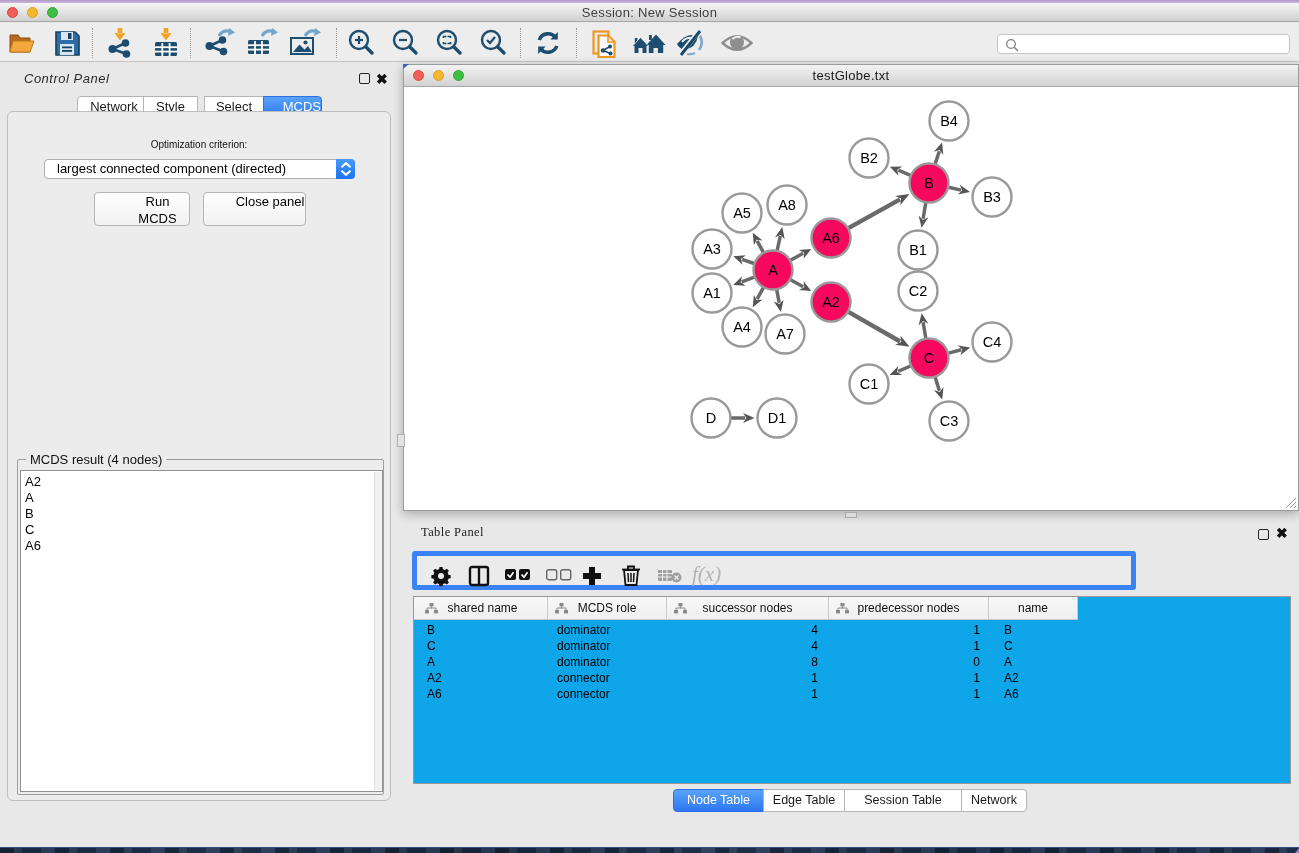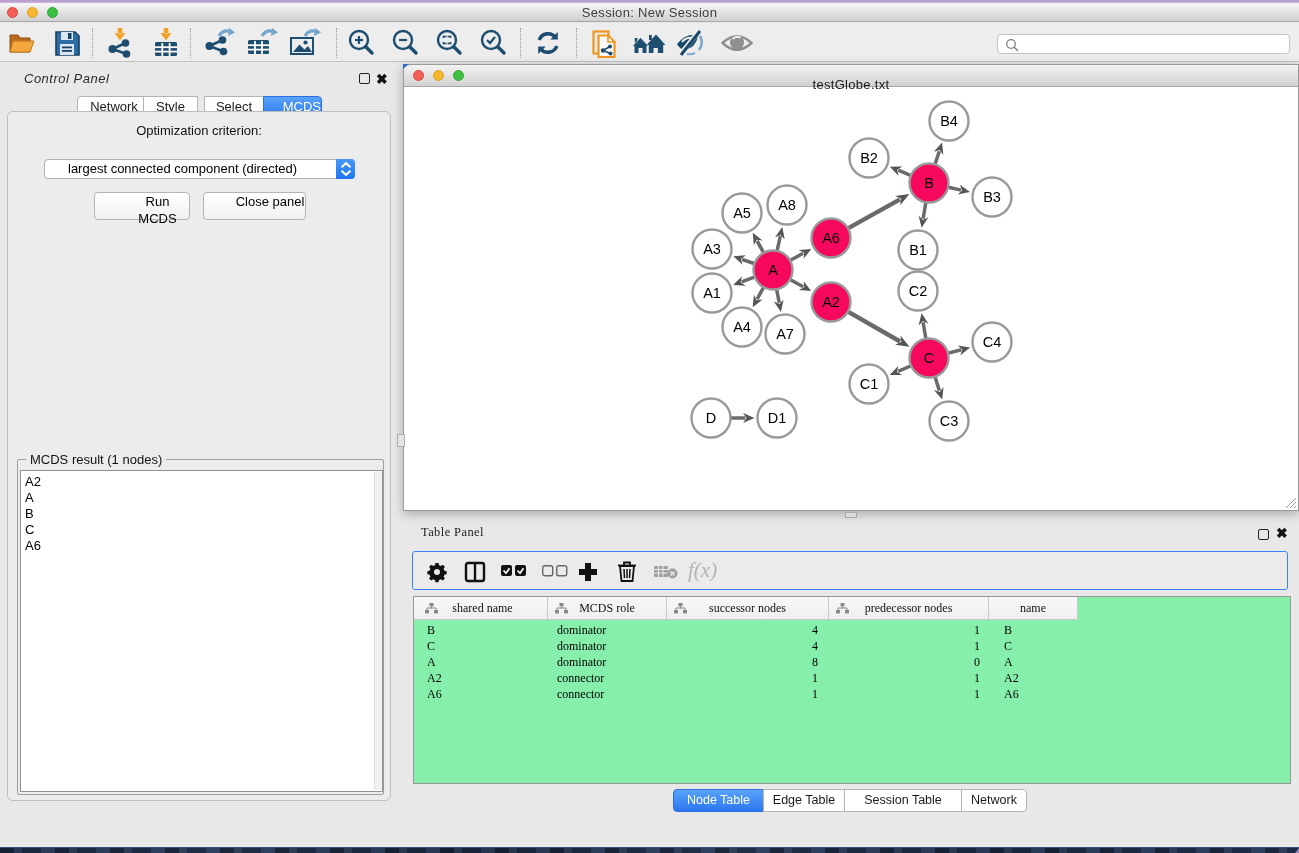--- a/index.html
+++ b/index.html
@@ -17,36 +17,36 @@
 .tbi{top:5px;}
 .tsep{width:1px;height:30px;top:5px;border-left:1px dotted #9a9a9a;}
 .search{left:997px;top:11px;width:293px;height:20px;background:#fff;border:1px solid #c5c5c5;border-radius:4px;}
 .content{left:0;top:63px;width:1299px;height:752px;background:#e8e8e8;}
 .ptitle{font-size:13px;color:#2b2b2b;letter-spacing:0.5px;font-style:italic;}
 .flico{width:11px;height:11px;border:1.6px solid #222;border-radius:2px;}
 .xico{font-size:14px;font-weight:bold;color:#111;}
 .tab{top:33px;height:22px;background:#fff;border:1px solid #b4b4b4;font-size:13px;color:#1a1a1a;text-align:center;line-height:20px;}
 .tab.sel{background:linear-gradient(#59a3f9,#2c77f2);color:#fff;border-color:#2c6fe0;text-align:right;}
 .cpanel-box{left:7px;top:48px;width:384px;height:690px;background:#ececec;border:1px solid #bdbdbd;border-radius:6px;}
-.optlabel{left:0;width:100%;top:11px;text-align:center;font-size:13px;color:#111;}
-.combo{left:36px;top:47px;width:311px;height:20px;background:#fff;border:1px solid #aeaeae;border-radius:4px;font-size:13px;color:#000;line-height:18px;padding-left:23px;}
+.optlabel{left:0;width:100%;top:27px;text-align:center;font-size:10px;color:#111;}
+.combo{left:36px;top:47px;width:311px;height:20px;background:#fff;border:1px solid #aeaeae;border-radius:4px;font-size:13px;color:#000;line-height:18px;padding-left:12px;}
 .spinner{right:-1px;top:-1px;width:19px;height:20px;border-radius:0 4px 4px 0;background:linear-gradient(#4899f8,#1b74f2);}
-.btn{height:28px;background:linear-gradient(#ffffff,#f1f1f1);border:1px solid #b5b5b5;border-radius:4px;font-size:13px;color:#000;text-align:center;line-height:17px;padding-left:31px;}
+.btn{height:34px;background:linear-gradient(#ffffff,#f1f1f1);border:1px solid #b5b5b5;border-radius:4px;font-size:13px;color:#000;text-align:center;line-height:17px;padding-left:31px;}
 .fieldset{left:9px;top:347px;width:367px;height:336px;border:1px solid #9e9e9e;border-radius:2px;}
 .fieldlabel{left:8px;top:-8px;background:#ececec;font-size:13px;color:#111;padding:0 4px;}
 .mlist{left:2px;top:10px;width:363px;height:322px;background:#fff;border:1px solid #919191;}
 .mlist .sb{right:0px;top:1px;width:8px;height:318px;background:#f1f1f1;border-left:1px solid #e0e0e0;}
 .mli{left:4px;font-size:13px;color:#000;}
 .netwin{left:403px;top:64px;width:896px;height:447px;background:#fff;border:1px solid #9b9b9b;box-shadow:0 3px 10px rgba(0,0,0,0.28);}
 .nettb{left:0;top:0;width:100%;height:22px;background:linear-gradient(#f3f3f3,#d2d2d2);border-bottom:1px solid #a6a6a6;}
 .ntl{width:11px;height:11px;border-radius:50%;top:5px;}
 .graph{left:0px;top:24px;}
 .tpanel-title{left:421px;top:462px;font-size:12.5px;color:#222;letter-spacing:0.4px;font-family:Liberation Serif, serif;}
-.ttoolbar{left:412px;top:488px;width:876px;height:39px;background:#ebebeb;border:1px solid #3b82f6;border-radius:3px;}
-.tablebox{left:413px;top:533px;width:878px;height:188px;background:#86efac;border:1px solid #979797;font-family:Liberation Serif, serif;}
+.ttoolbar{left:412px;top:488px;width:724px;height:39px;background:#ebebeb;border:5px solid #3b82f6;border-radius:3px;}
+.tablebox{left:413px;top:533px;width:878px;height:188px;background:#0ea5e9;border:1px solid #979797;}
 .thead{left:0;top:0;width:664px;height:23px;background:linear-gradient(#f8f8f8,#efefef);border-bottom:1px solid #c6c6c6;}
 .thcol{top:0;height:23px;border-right:1px solid #c9c9c9;font-size:12px;color:#111;text-align:center;line-height:23px;}
 .trow{font-size:12px;color:#000;height:16px;line-height:16px;}
 .btab{top:726px;height:23px;background:#fff;border:1px solid #b4b4b4;font-size:12.5px;color:#1a1a1a;text-align:center;line-height:21px;}
 .statusbar{left:0;top:815px;width:1299px;height:32px;background:#ececec;border-top:1px solid #bfbfbf;}
 .membtn{left:1214px;top:7px;width:75px;height:23px;background:#fdfdfd;border:1px solid #b9b9b9;border-radius:4px;font-size:12px;color:#000;}
 .listbtn{left:10px;top:5px;width:27px;height:24px;background:#fdfdfd;border:1px solid #b9b9b9;border-radius:3px;}
 .wp-bot{left:0;top:847px;width:1299px;height:6px;background:linear-gradient(90deg,#1c2c47 0%,#223450 18%,#18273f 37%,#243552 55%,#1a2a44 75%,#213250 100%);}
 .wp-bot:before{content:"";position:absolute;left:0;top:0;width:100%;height:1px;background:#33507a;}
 .wp-bot:after{content:"";position:absolute;left:0;top:1px;width:100%;height:5px;background:repeating-linear-gradient(90deg,rgba(0,0,0,0.25) 0 14px,rgba(255,255,255,0.06) 14px 22px,rgba(0,0,0,0.12) 22px 41px,rgba(120,140,180,0.15) 41px 55px);}
@@ -225,40 +225,40 @@
    <div class="spinner">
      <svg style="left:3px;top:2px" width="14" height="16" viewBox="0 0 14 16">
        <path d="M2.5 6.2 l4.5 -4 l4.5 4" fill="none" stroke="#fff" stroke-width="2"></path>
        <path d="M2.5 9.8 l4.5 4 l4.5 -4" fill="none" stroke="#fff" stroke-width="2"></path>
      </svg>
    </div>
  </div>
  <div class="btn" style="left:86px;top:80px;width:96px">Run MCDS</div>
  <div class="btn" style="left:195px;top:80px;width:103px">Close panel</div>
  <div class="fieldset">
-   <div class="fieldlabel">MCDS result (1 nodes)</div>
+   <div class="fieldlabel">MCDS result (4 nodes)</div>
    <div class="mlist">
      <div class="sb"></div>
      <div class="mli" style="top:3px">A2</div>
      <div class="mli" style="top:19px">A</div>
      <div class="mli" style="top:35px">B</div>
      <div class="mli" style="top:51px">C</div>
      <div class="mli" style="top:67px">A6</div>
    </div>
  </div>
 </div>
 <div class="netwin" style="top:1px;">
  <svg style="left:-1px;top:-1px;z-index:6" width="6" height="5">
           <path d="M0 0 h6 l-6 5 z" fill="#3565c8"></path>
         </svg>
  <div class="nettb">
   <span class="ntl" style="left:9px;background:#f35f58;border:1px solid #dd4741"></span>
   <span class="ntl" style="left:29px;background:#f5b72e;border:1px solid #e0a023"></span>
   <span class="ntl" style="left:49px;background:#3ebf41;border:1px solid #2fa833"></span>
-  <div class="wintitle" style="top:12px;color:#1a1a1a">testGlobe.txt</div>
+  <div class="wintitle" style="top:3px;color:#1a1a1a">testGlobe.txt</div>
  </div>
  <svg class="graph" width="894" height="420" viewBox="0 0 894 420" xmlns="http://www.w3.org/2000/svg">
 <g stroke="#6a6a6a">
             <line x1="350.3" y1="188.1" x2="337.7" y2="192.8" stroke-width="3.5"></line>
             <line x1="350.1" y1="174.5" x2="338.0" y2="170.3" stroke-width="3.5"></line>
             <line x1="359.4" y1="163.4" x2="353.1" y2="151.8" stroke-width="3.5"></line>
             <line x1="373.2" y1="161.4" x2="376.3" y2="147.0" stroke-width="3.5"></line>
             <line x1="359.4" y1="198.6" x2="353.1" y2="210.2" stroke-width="3.5"></line>
             <line x1="372.7" y1="200.7" x2="375.2" y2="213.8" stroke-width="3.5"></line>
             <line x1="386.5" y1="171.3" x2="399.2" y2="164.3" stroke-width="3.5"></line>

